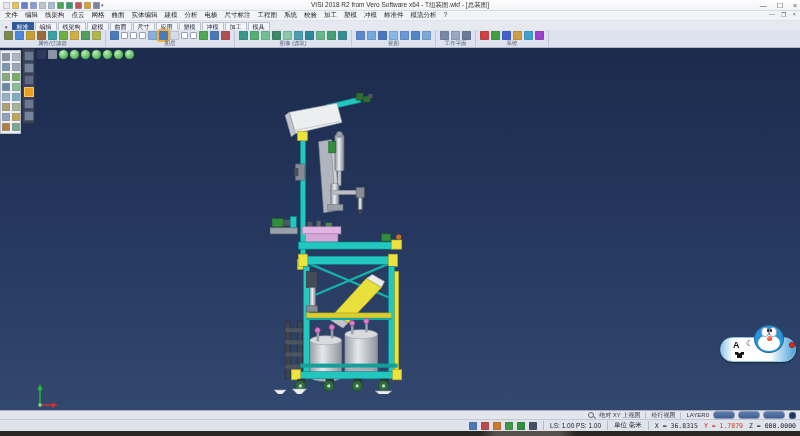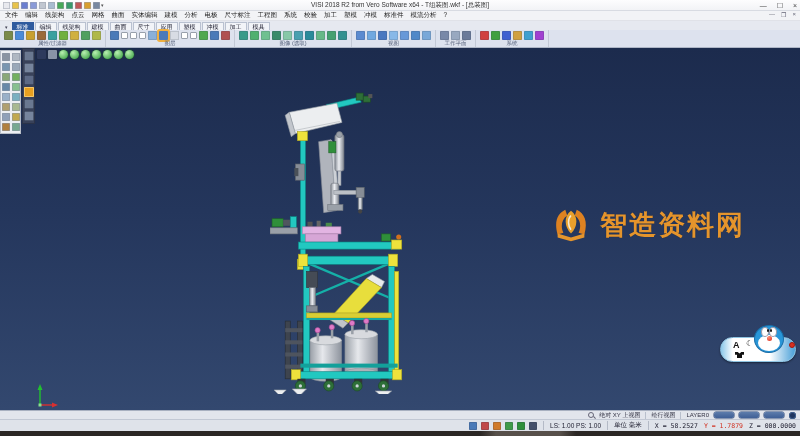--- a/index.html
+++ b/index.html
@@ -440,30 +440,20 @@
             <circle cx="112" cy="293" r="5" fill="#2e6f38" stroke="#1a4a22"></circle>
             <circle cx="112" cy="293" r="1.6" fill="#cdd3da"></circle>
         </g>
 
         <polygon points="22,296 36,296 29,303" fill="#eceef0" stroke="#9aa0a8"></polygon>
         <polygon points="104,298 120,298 112,305" fill="#eceef0" stroke="#9aa0a8"></polygon>
         <polygon points="4,297 16,297 10,303" fill="#eceef0" stroke="#9aa0a8"></polygon>
       </g>
     </svg>
 
-    <div class="watermark">
-      <svg width="42" height="42" viewBox="0 0 44 44">
-        <path d="M8 32 C4 18 8 10 16 6 L18 12 C12 16 11 24 14 30 Z" fill="#e8871e"></path>
-        <path d="M36 32 C40 18 36 10 28 6 L26 12 C32 16 33 24 30 30 Z" fill="#e8871e"></path>
-        <path d="M22 7 C14 13 15 24 22 31 C29 24 30 13 22 7 Z" fill="#f4a62a"></path>
-        <path d="M22 12 C18 16 19 23 22 27" stroke="#fff3dc" stroke-width="1.6" fill="none"></path>
-        <path d="M8 31 L22 35 L36 31 L36 35 L22 39 L8 35 Z" fill="#f09a2a"></path>
-      </svg>
-      <span class="wm-text">智造资料网</span>
-    </div>
 
     <svg class="ucs" width="26" height="28" viewBox="0 0 26 28">
       <line x1="6" y1="23" x2="6" y2="6" stroke="#22c030" stroke-width="1.4"></line>
       <polygon points="6,2 3.5,8 8.5,8" fill="#22c030"></polygon>
       <line x1="6" y1="23" x2="20" y2="23" stroke="#d83030" stroke-width="1.4"></line>
       <polygon points="24,23 18,20.5 18,25.5" fill="#d83030"></polygon>
       <rect x="4.5" y="21.5" width="3" height="3" fill="#88e090"></rect>
     </svg>
 
     <div class="ime">
@@ -504,19 +494,19 @@
         <span class="icon" style="--c: #d07a2a;"></span>
         <span class="icon" style="--c: #3f9a48;"></span>
         <span class="icon" style="--c: #2f8f3a;"></span>
         <span class="icon" style="--c: #44506a;"></span>
       </span>
     <span class="sep2"></span>
     <span class="stxt">LS: 1.00 PS: 1.00</span>
     <span class="sep2"></span>
     <span class="stxt">单位 毫米</span>
     <span class="sep2"></span>
-    <span class="coord">X = 58.2527</span>
+    <span class="coord">X = 36.8315</span>
     <span class="coord neg">Y = 1.7879</span>
     <span class="coord">Z = 000.0000</span>
   </div>
 
   <div class="bottomstrip"></div>
 </div>
 
 </body></html>

